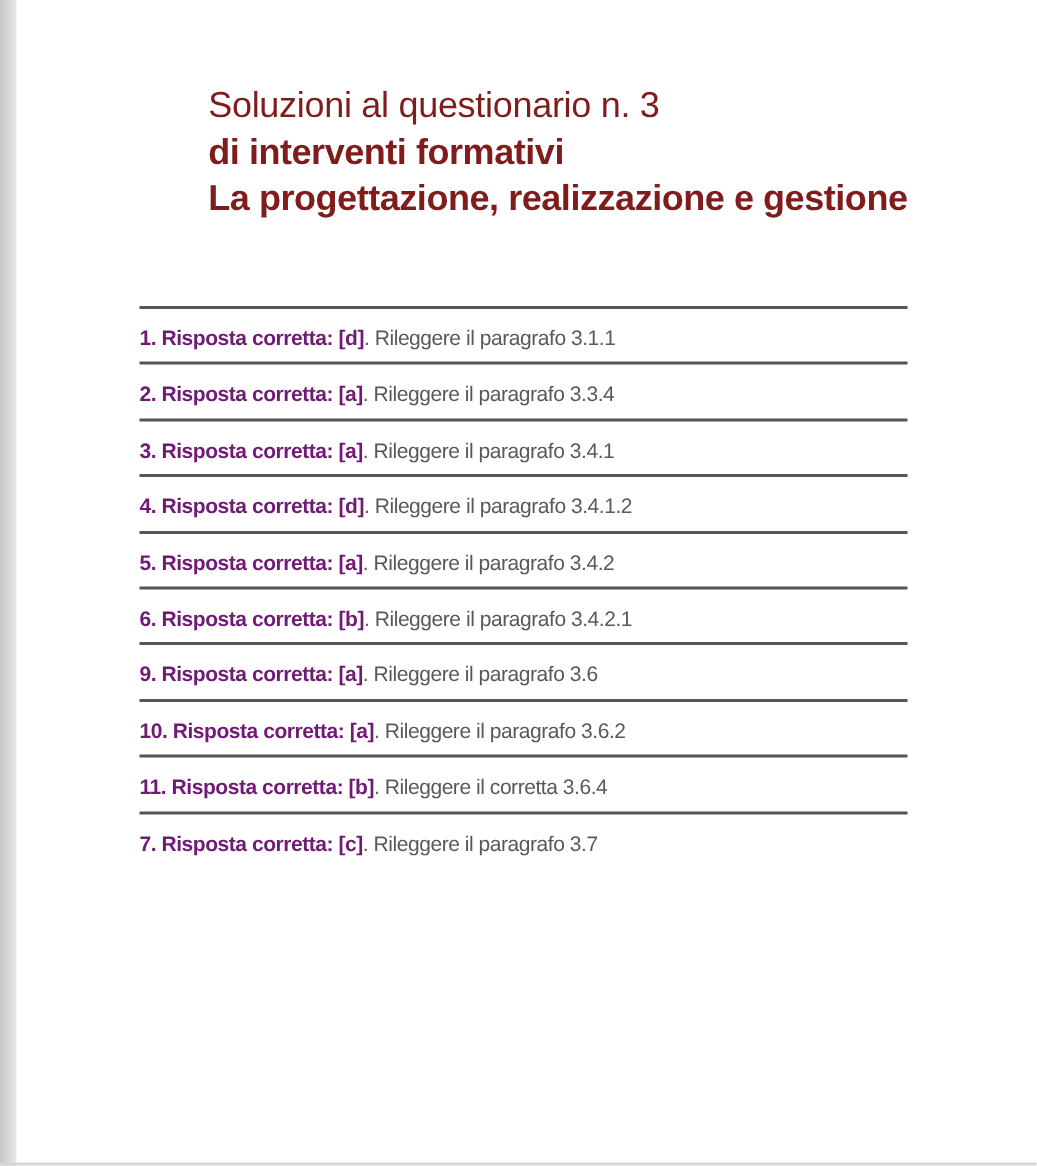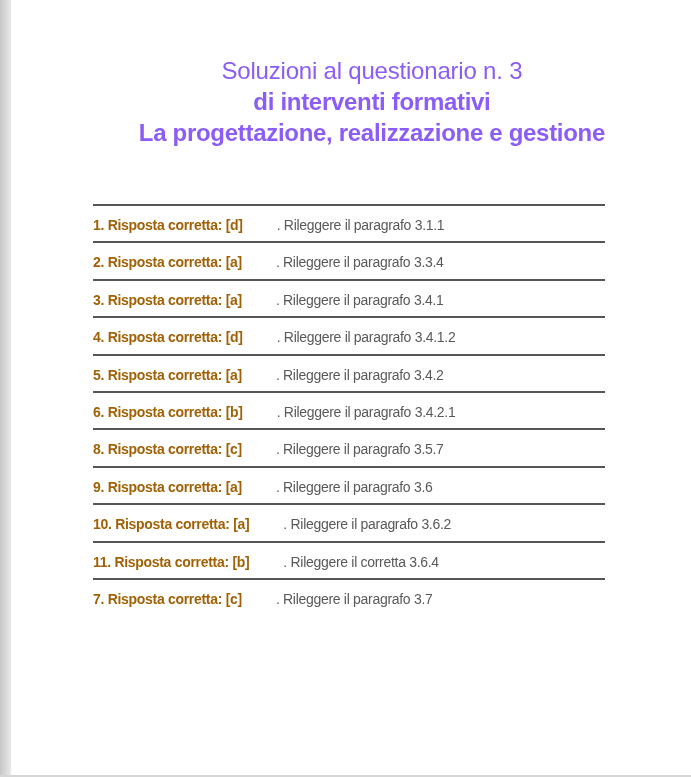--- a/index.html
+++ b/index.html
@@ -20,22 +20,22 @@
   .page-bottom-edge {
     position: absolute;
     left: 0; bottom: 0;
     width: 691px; height: 2px;
     background: #d6d6d6;
   }
   .doc-header {
     position: absolute;
     top: 55px;
     right: 86px;
-    text-align: center;
-    color: #8b5cf6;
+    text-align: left;
+    color: #7f1d1d;
     white-space: nowrap;
   }
   .doc-subtitle {
     font-size: 24px;
     font-weight: 400;
     line-height: 31px;
     letter-spacing: -0.2px;
   }
   .doc-title-line {
     font-size: 24px;
@@ -53,27 +53,26 @@
     box-sizing: border-box;
     height: 37.4px;
     border-top: 2px solid #555555;
     padding-top: 11px;
     font-size: 14px;
     letter-spacing: -0.3px;
     white-space: nowrap;
   }
   .answer-bold {
     font-weight: 700;
-    color: #a16207;
+    color: #701a75;
     text-align: center;
   }
   .answer-rest {
     font-weight: 400;
     color: #595959;
-    margin-left: 34px;
   }
 </style>
 </head>
 <body>
 
 <div class="page-left-edge"></div>
 <div class="page-bottom-edge"></div>
 
 <div class="doc-header">
   <div class="doc-subtitle">Soluzioni al questionario n. 3</div>
@@ -100,23 +99,20 @@
 
   <div class="answer-row">
     <span class="answer-bold">5. Risposta corretta: [a]</span><span class="answer-rest">. Rileggere il paragrafo 3.4.2</span>
   </div>
 
   <div class="answer-row">
     <span class="answer-bold">6. Risposta corretta: [b]</span><span class="answer-rest">. Rileggere il paragrafo 3.4.2.1</span>
   </div>
 
 
-  <div class="answer-row">
-    <span class="answer-bold">8. Risposta corretta: [c]</span><span class="answer-rest">. Rileggere il paragrafo 3.5.7</span>
-  </div>
 
   <div class="answer-row">
     <span class="answer-bold">9. Risposta corretta: [a]</span><span class="answer-rest">. Rileggere il paragrafo 3.6</span>
   </div>
 
   <div class="answer-row">
     <span class="answer-bold">10. Risposta corretta: [a]</span><span class="answer-rest">. Rileggere il paragrafo 3.6.2</span>
   </div>
 
   <div class="answer-row">

